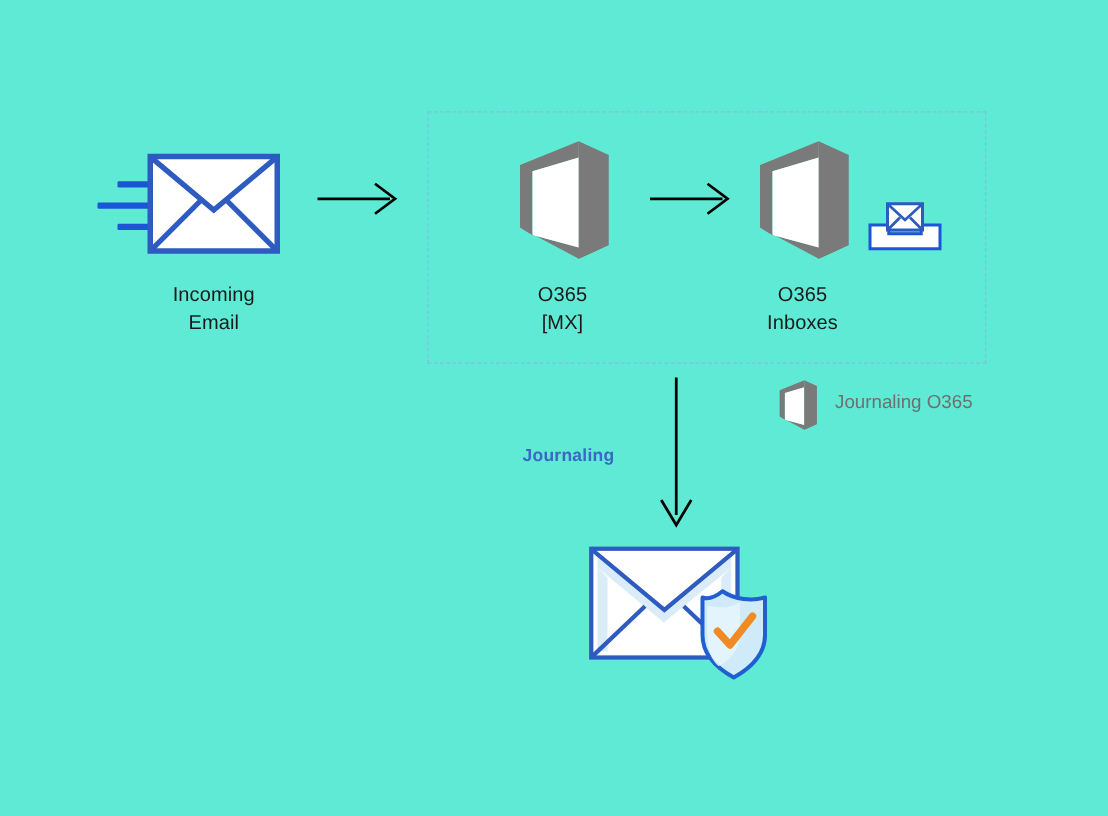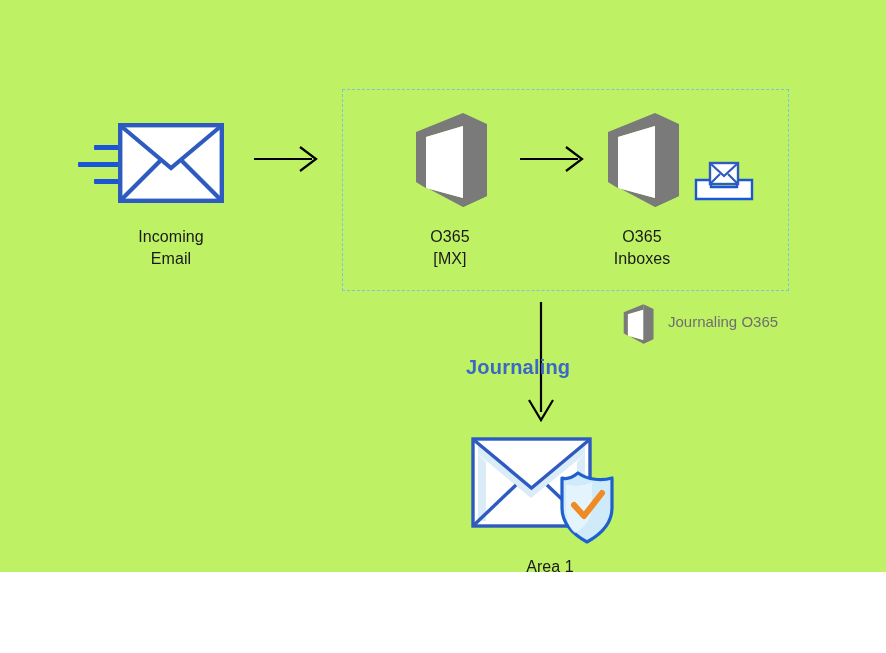--- a/index.html
+++ b/index.html
@@ -7,45 +7,44 @@
     margin: 0;
     padding: 0;
     background: #ffffff;
   }
   body {
     font-family: "Liberation Sans", sans-serif;
   }
   #canvas {
     position: relative;
     width: 886px;
-    height: 572px;
-    background: #bef264;
+    height: 653px;
+    background: #5eead4;
     overflow: hidden;
   }
   .abs { position: absolute; }
 
   
   .node-label {
     position: absolute;
     text-align: center;
     color: #1a1a1a;
     font-size: 16px;
     line-height: 22px;
     font-family: "Liberation Sans", sans-serif;
     white-space: pre-line;
     letter-spacing: 0.1px;
   }
   .journaling-label {
     position: absolute;
     color: #3b68c4;
-    font-size: 20px;
+    font-size: 14px;
     font-weight: bold;
     font-family: "Liberation Sans", sans-serif;
     letter-spacing: .2px;
-    margin-left: 48px;
   }
   .legend-label {
     position: absolute;
     color: #6f6f6f;
     font-size: 15px;
     font-family: "Liberation Sans", sans-serif;
     white-space: nowrap;
   }
 
   
@@ -167,16 +166,14 @@
     <path d="M100 50
              C108 52 116 50 122 47
              L122 72
              C122 86 112 94 105 98
              C99 93 96 85 96 74
              L96 50 Z" fill="#e8f6fd" opacity="0.85"></path>
 
     <path d="M104 70 L114 81 L132 58" fill="none" stroke="#f08a24" stroke-width="6" stroke-linecap="round" stroke-linejoin="round"></path>
   </svg>
 
-  <div class="node-label" style="left:450px; top:556px; width:200px;">Area 1
-email security</div>
 
 </div>
 
 </body></html>

